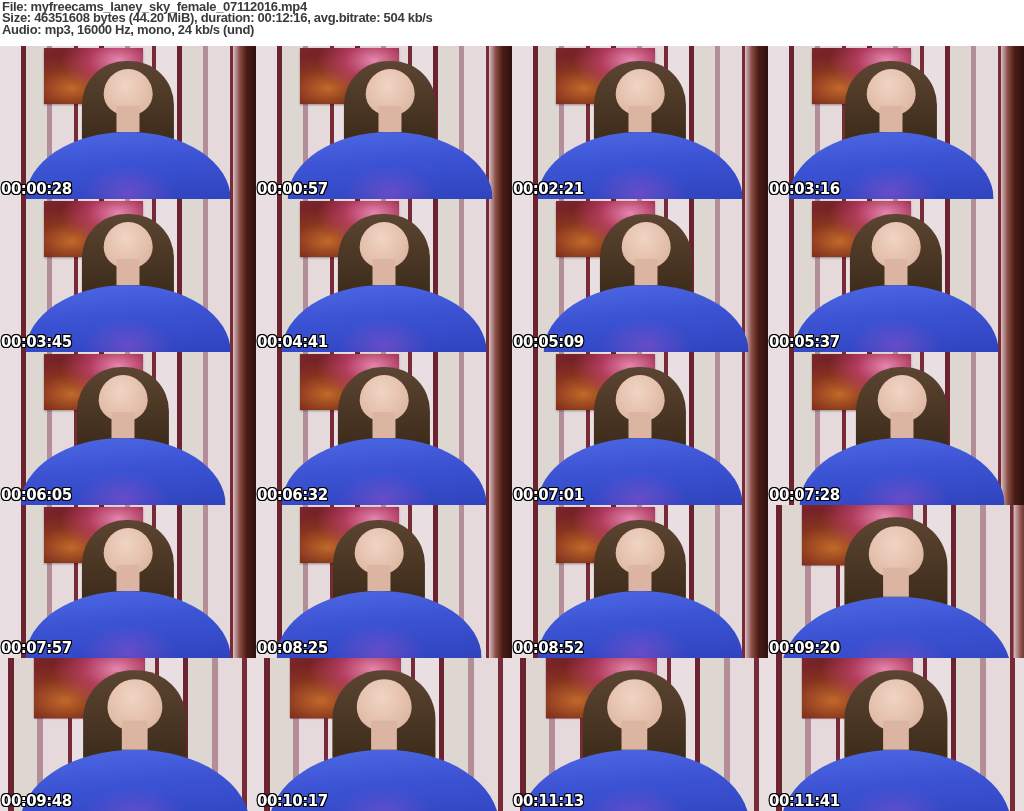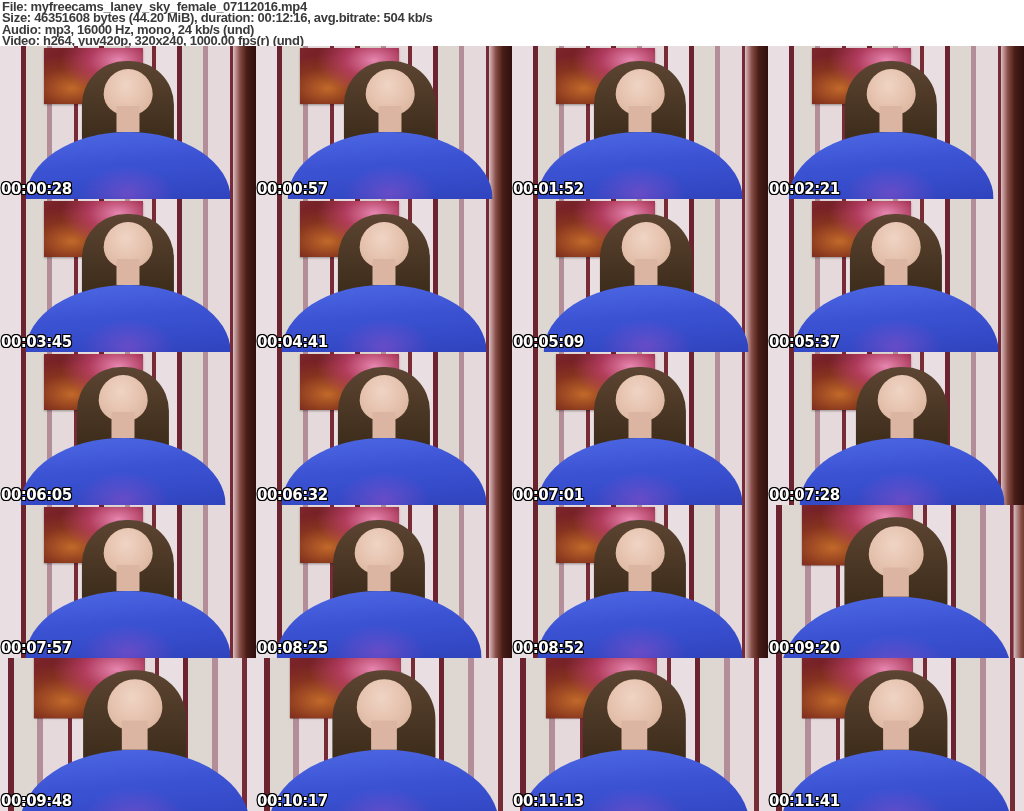--- a/index.html
+++ b/index.html
@@ -117,21 +117,20 @@
 </style>
 </head>
 <body>
 
 <div class="sheet">
 
   <div class="header">
     <div>File: myfreecams_laney_sky_female_07112016.mp4</div>
     <div>Size: 46351608 bytes (44.20 MiB), duration: 00:12:16, avg.bitrate: 504 kb/s</div>
     <div>Audio: mp3, 16000 Hz, mono, 24 kb/s (und)</div>
-    <div>Video: h264, yuv420p, 320x240, 1000.00 fps(r) (und)</div>
   </div>
 
   <div class="grid">
     <div class="cell">
       <div class="scene">
         <div class="painting"></div>
         <div class="door"></div>
         <div class="hair"></div>
         <div class="face"></div>
         <div class="neck"></div>
@@ -148,47 +147,47 @@
         <div class="hair"></div>
         <div class="face"></div>
         <div class="neck"></div>
         <div class="torso"></div>
         <div class="strand"></div>
       </div>
       <div class="timestamp">00:00:57</div>
     </div>
 
 
-    <div class="cell">
-      <div class="scene">
-        <div class="painting"></div>
-        <div class="door"></div>
-        <div class="hair"></div>
-        <div class="face"></div>
-        <div class="neck"></div>
-        <div class="torso"></div>
-        <div class="strand"></div>
-      </div>
-      <div class="timestamp">00:01:52</div>
-    </div>
 
     <div class="cell">
       <div class="scene">
         <div class="painting"></div>
         <div class="door"></div>
         <div class="hair"></div>
         <div class="face"></div>
         <div class="neck"></div>
         <div class="torso"></div>
         <div class="strand"></div>
       </div>
       <div class="timestamp">00:02:21</div>
     </div>
 
 
+    <div class="cell">
+      <div class="scene">
+        <div class="painting"></div>
+        <div class="door"></div>
+        <div class="hair"></div>
+        <div class="face"></div>
+        <div class="neck"></div>
+        <div class="torso"></div>
+        <div class="strand"></div>
+      </div>
+      <div class="timestamp">00:03:16</div>
+    </div>
 
     <div class="cell">
       <div class="scene">
         <div class="painting"></div>
         <div class="door"></div>
         <div class="hair"></div>
         <div class="face"></div>
         <div class="neck"></div>
         <div class="torso"></div>
         <div class="strand"></div>

